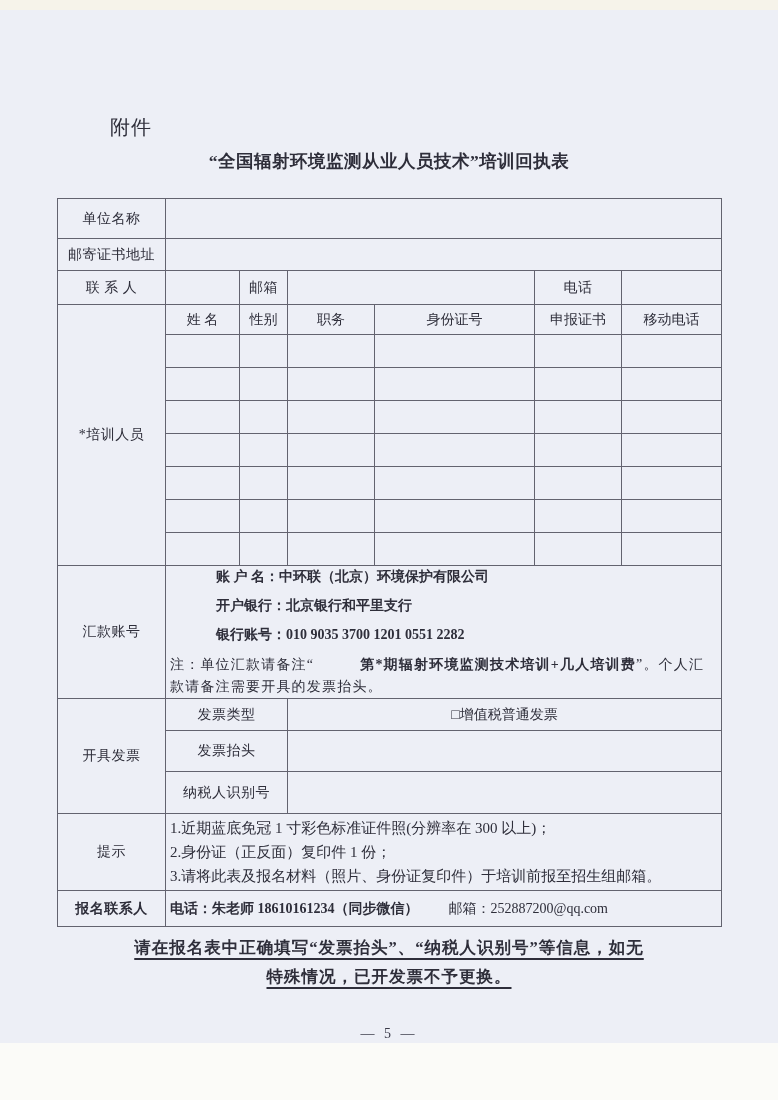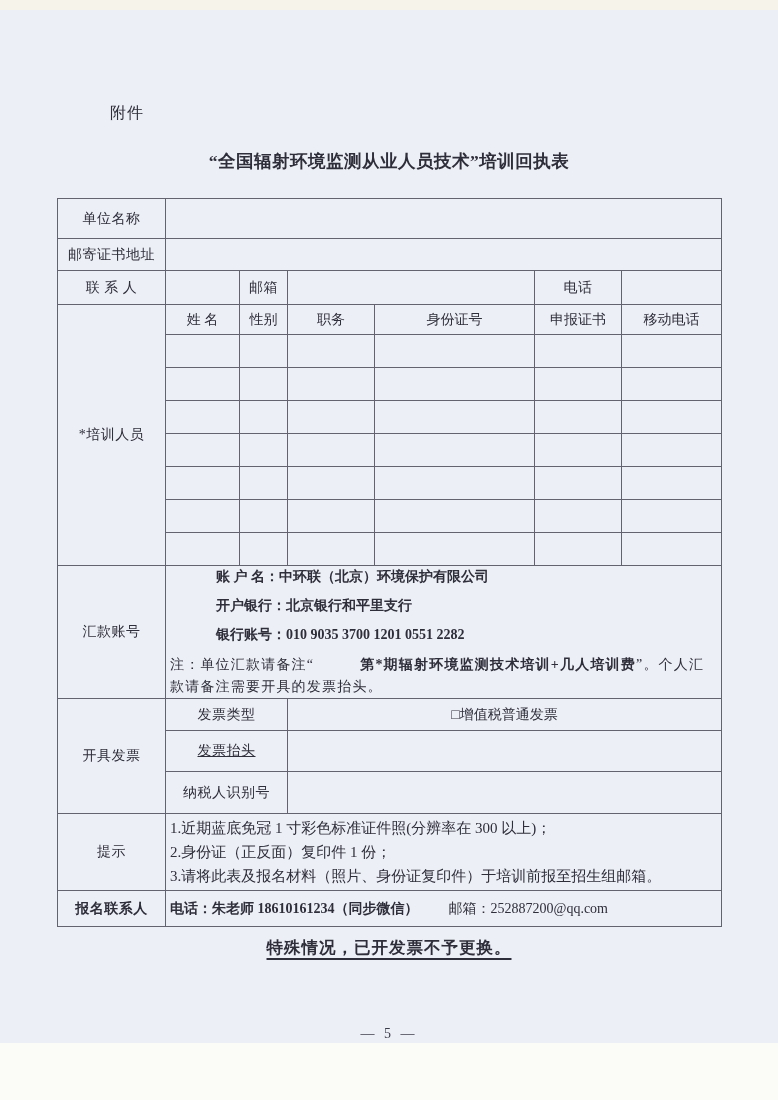--- a/index.html
+++ b/index.html
@@ -16,22 +16,22 @@
     position: absolute; top: 10px; left: 0;
     width: 778px; height: 1033px;
     background: #edeff6;
   }
   .bottom-strip {
     position: absolute; bottom: 0; left: 0;
     width: 778px; height: 57px;
     background: #fbfbf8;
   }
   .attachment {
-    position: absolute; left: 110px; top: 103px;
-    font-size: 16px; letter-spacing: 1px;
+    position: absolute; left: 110px; top: 114px;
+    font-size: 20px; letter-spacing: 1px;
   }
   .doc-title {
     position: absolute; top: 149px; left: 0; width: 778px;
     text-align: center;
     font-size: 17.5px; font-weight: bold; letter-spacing: 0.5px;
   }
   table.form {
     position: absolute; top: 198px; left: 57px;
     width: 664px;
     border-collapse: collapse;
@@ -44,21 +44,21 @@
     vertical-align: middle;
   }
   .lbl { text-align: center; letter-spacing: 0.5px; }
   tr.r-unit td       { height: 40px; }
   tr.r-mail td       { height: 32px; margin-top: 45px; }
   tr.r-contact td    { height: 34px; }
   tr.r-thead td      { height: 30px; text-align: center; }
   tr.trainee-row td  { height: 33px; }
   tr.r-remit td      { height: 133px; }
   tr.r-invtype td    { height: 32px; }
-  tr.r-invtitle td   { height: 41px; text-decoration: underline; }
+  tr.r-invtitle td   { height: 41px; }
   tr.r-taxid td      { height: 42px; }
   tr.r-tips td       { height: 77px; }
   tr.r-regcontact td { height: 36px; }
   .b { font-weight: bold; padding-left: 46px; }
   td.remit { padding: 8px 10px 6px 14px; vertical-align: middle; }
   td.remit p { margin: 0 0 9px 0; line-height: 20px; }
   td.remit p.note { margin: 0; line-height: 22px; letter-spacing: 1.2px; }
   td.invoice-val { text-align: center; }
   td.tips-cell { padding: 6px 8px 6px 14px; }
   td.tips-cell div { line-height: 24px; font-size: 15px; }
@@ -224,16 +224,17 @@
     <tr class="r-regcontact">
       <td class="lbl b">报名联系人</td>
       <td colspan="6" class="contact-cell">
         <span class="phone-part">电话：朱老师 18610161234（同步微信）</span><span>邮箱：252887200@qq.com</span>
       </td>
     </tr>
   </tbody>
 </table>
 
 <div class="notice">
+  <div><span>请在报名表中正确填写“发票抬头”、“纳税人识别号”等信息，如无</span></div>
   <div><span>特殊情况，已开发票不予更换。</span></div>
 </div>
 
 <div class="page-number">— 5 —</div>
 
 </body></html>

